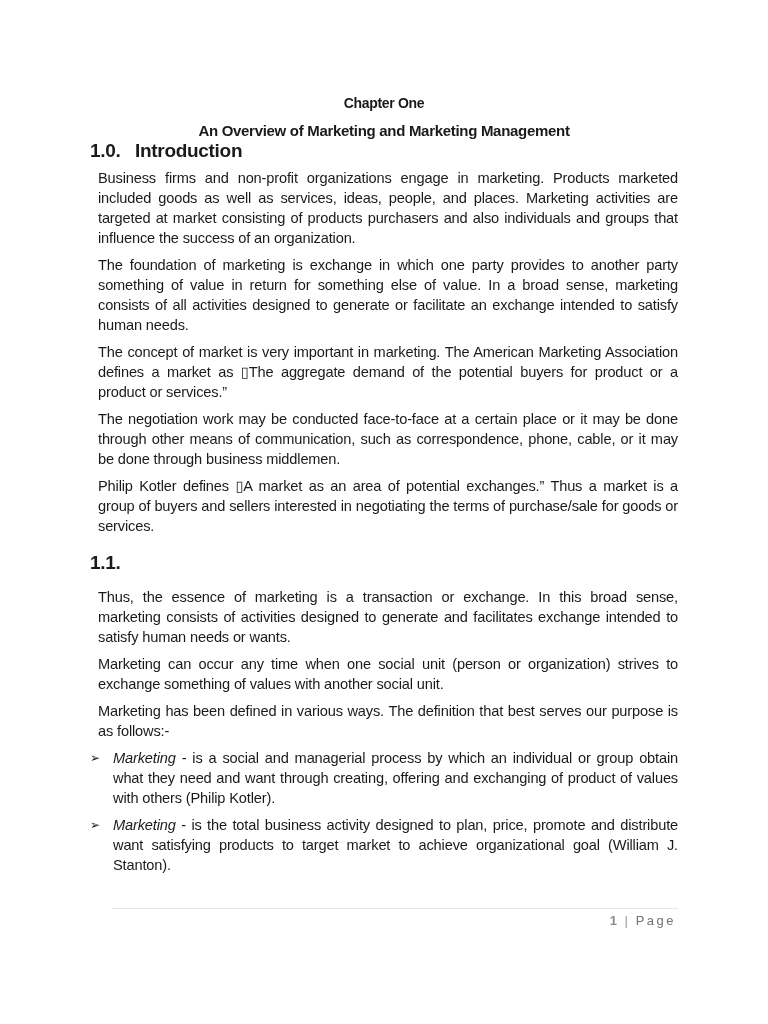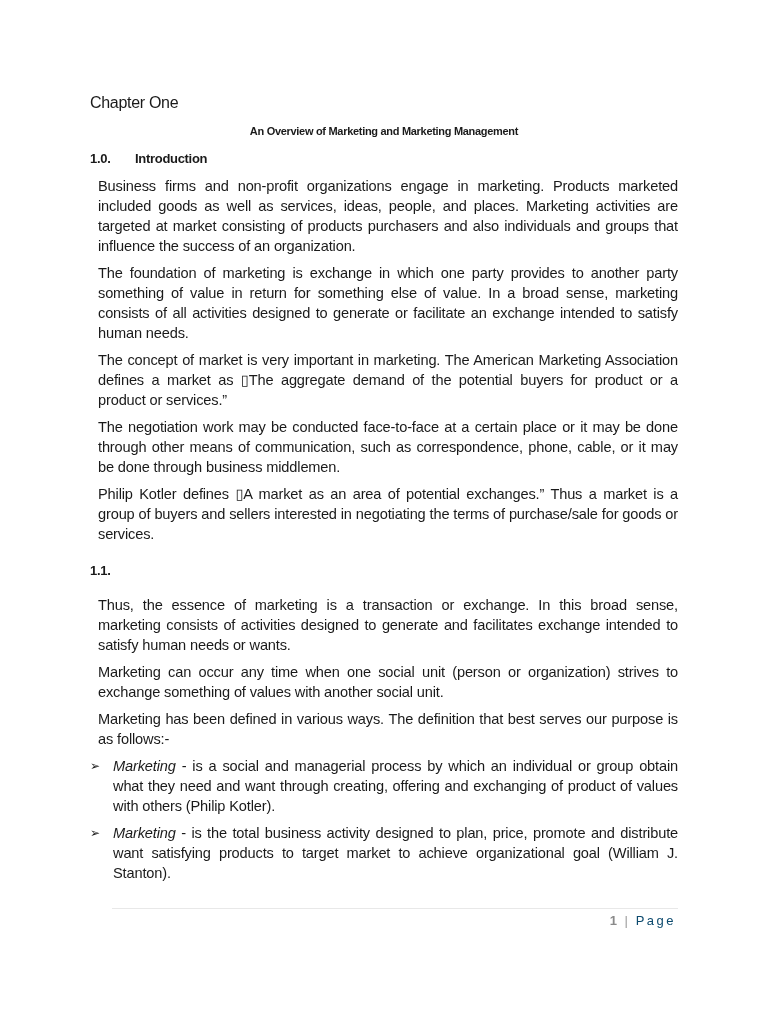--- a/index.html
+++ b/index.html
@@ -26,38 +26,38 @@
     .content {
       position: absolute;
       left: 90px;
       top: 93px;
       width: 588px;
       font-size: 14.6px;
       line-height: 20px;
       letter-spacing: -0.15px;
     }
     .chapter-title {
-      text-align: left;
-      font-weight: normal;
-      font-size: 16px;
+      text-align: center;
+      font-weight: bold;
+      font-size: 14px;
       margin: 0 0 8px 0;
       line-height: 20px;
       letter-spacing: -0.3px;
     }
     .chapter-subtitle {
       text-align: center;
       font-weight: bold;
-      font-size: 11px;
-      margin: 0 0 8px 0;
+      font-size: 15px;
+      margin: 0 0 0 0;
       line-height: 20px;
       letter-spacing: -0.3px;
     }
     .section-heading {
       font-weight: bold;
-      font-size: 13px;
+      font-size: 19px;
       line-height: 20px;
       letter-spacing: -0.3px;
       margin: 0 0 7px 0;
       display: flex;
     }
     .section-heading .num {
       width: 45px;
       display: inline-block;
     }
     .section-heading.sec2 {
@@ -109,21 +109,21 @@
     }
     .footer .pnum {
       font-weight: bold;
       color: #8a8a8a;
     }
     .footer .sep {
       color: #9a9a9a;
       margin: 0 2px;
     }
     .footer .plabel {
-      color: #0c4a6e;
+      color: #737373;
       letter-spacing: 2.5px;
     }
   </style>
 </head>
 <body>
 
 <div class="page">
   <div class="content">
 
     <div class="chapter-title">Chapter One</div>

